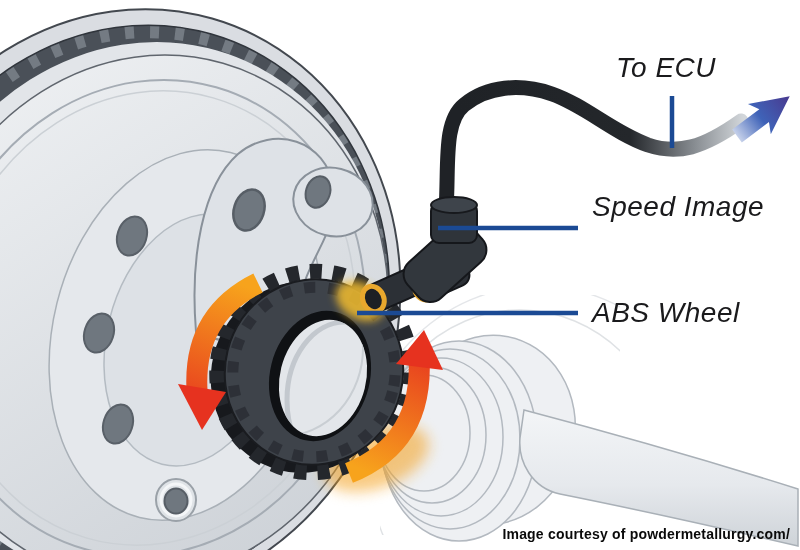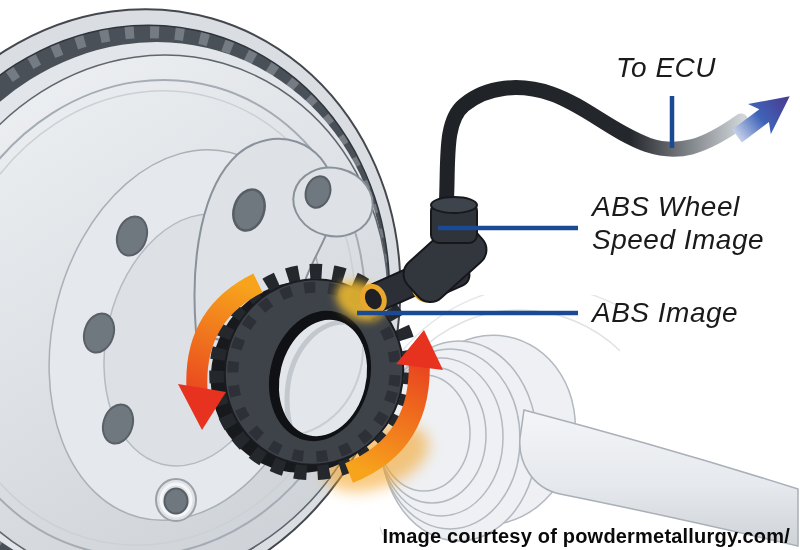--- a/index.html
+++ b/index.html
@@ -6,22 +6,22 @@
   #stage{
     position:relative;width:800px;height:550px;background:#ffffff;
     overflow:hidden;font-family:"Liberation Sans",sans-serif;
   }
   #stage svg{position:absolute;left:0;top:0;}
   .callout{
     position:absolute;font-style:italic;font-size:28px;line-height:33px;
     color:#1a1a1c;letter-spacing:.5px;white-space:nowrap;
   }
   .credit{
-    position:absolute;right:10px;bottom:2px;font-weight:bold;
-    font-size:20px;color:#0a0a0a;letter-spacing:.2px;white-space:nowrap;
+    position:absolute;right:10px;bottom:8px;font-weight:bold;
+    font-size:14px;color:#0a0a0a;letter-spacing:.2px;white-space:nowrap;
   }
 </style>
 </head>
 <body>
 
 <div id="stage">
 
 <svg width="800" height="550" viewBox="0 0 800 550">
   <defs>
     <linearGradient id="gFace" x1="0" y1="0" x2="1" y2="1">
@@ -160,21 +160,20 @@
   <g stroke="#1b4a94" stroke-width="4.5">
     <line x1="672" y1="96" x2="672" y2="148"></line>
     <line x1="438" y1="228" x2="578" y2="228"></line>
     <line x1="357" y1="313" x2="578" y2="313"></line>
   </g>
 </svg>
 
 <div class="callout" style="left:616px;top:51px;">To ECU</div>
 
 <div class="callout" style="left:592px;top:190px;">
-  <div>ABS Wheel</div>
   <div>Speed Image</div>
 </div>
 
-<div class="callout" style="left:592px;top:296px;">ABS Image</div>
+<div class="callout" style="left:592px;top:296px;">ABS Wheel</div>
 
 <div class="credit">Image courtesy of powdermetallurgy.com/</div>
 
 </div>
 
 </body></html>

